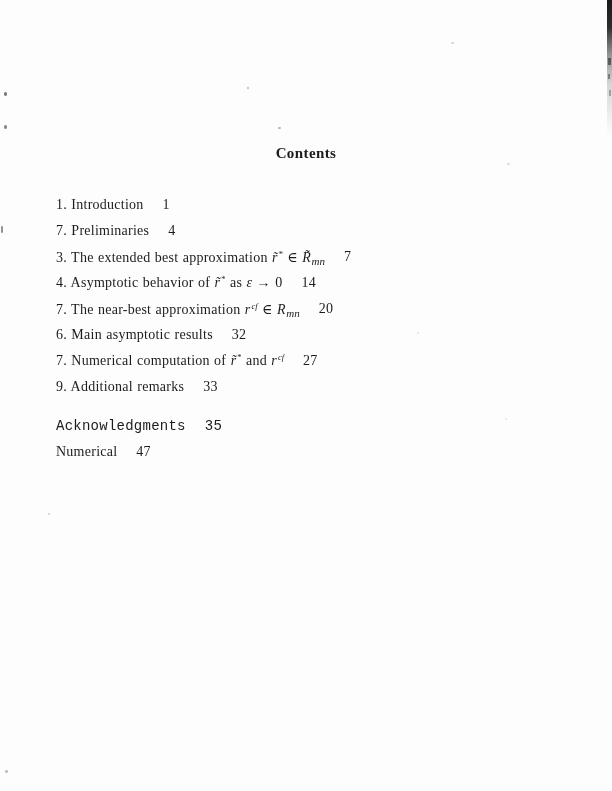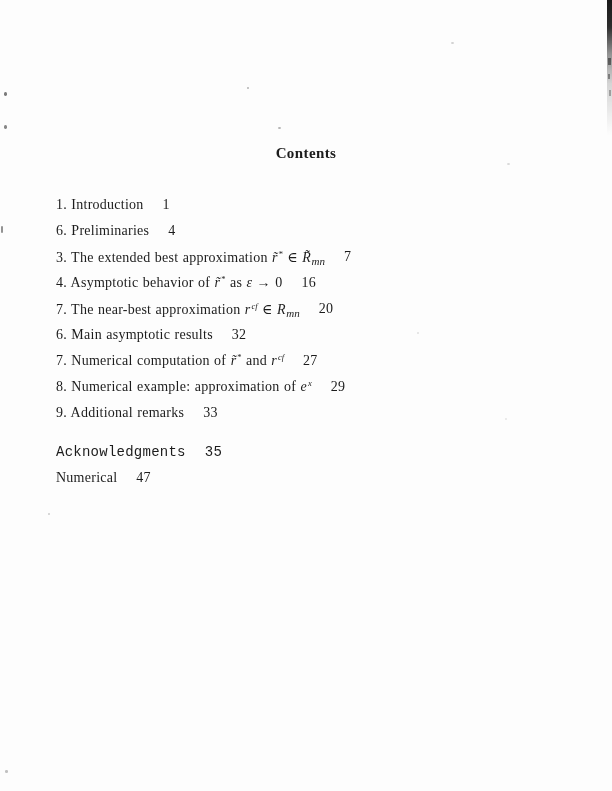--- a/index.html
+++ b/index.html
@@ -75,46 +75,42 @@
 <div class="scan-page">
 
   <div class="contents-title">Contents</div>
 
   <div class="toc">
     <div class="toc-row">
       <span><span>1. Introduction</span></span>
       <span class="page-num">1</span>
     </div>
     <div class="toc-row">
-      <span><span>6. Preliminaries</span></span>
+      <span><span>7. Preliminaries</span></span>
       <span class="page-num">4</span>
     </div>
     <div class="toc-row">
       <span><span>3. The extended best approximation </span><span class="it">r̃</span><span class="sup">*</span><span> ∈ </span><span class="it">R̃</span><span class="sub it">mn</span></span>
       <span class="page-num">7</span>
     </div>
     <div class="toc-row">
       <span><span>4. Asymptotic behavior of </span><span class="it">r̃</span><span class="sup">*</span><span> as </span><span class="it">ε</span><span> → 0</span></span>
-      <span class="page-num">16</span>
+      <span class="page-num">14</span>
     </div>
     <div class="toc-row">
       <span><span>7. The near-best approximation </span><span class="it">r</span><span class="sup it">cf</span><span> ∈ </span><span class="it">R</span><span class="sub it">mn</span></span>
       <span class="page-num">20</span>
     </div>
     <div class="toc-row">
       <span><span>6. Main asymptotic results</span></span>
       <span class="page-num">32</span>
     </div>
     <div class="toc-row">
       <span><span>7. Numerical computation of </span><span class="it">r̃</span><span class="sup">*</span><span> and </span><span class="it">r</span><span class="sup it">cf</span></span>
       <span class="page-num">27</span>
-    </div>
-    <div class="toc-row">
-      <span><span>8. Numerical example: approximation of </span><span class="it">e</span><span class="sup it">x</span></span>
-      <span class="page-num">29</span>
     </div>
     <div class="toc-row">
       <span><span>9. Additional remarks</span></span>
       <span class="page-num">33</span>
     </div>
 
     <div class="toc-row back-gap">
       <span><span>Acknowledgments</span></span>
       <span class="page-num">35</span>
     </div>

